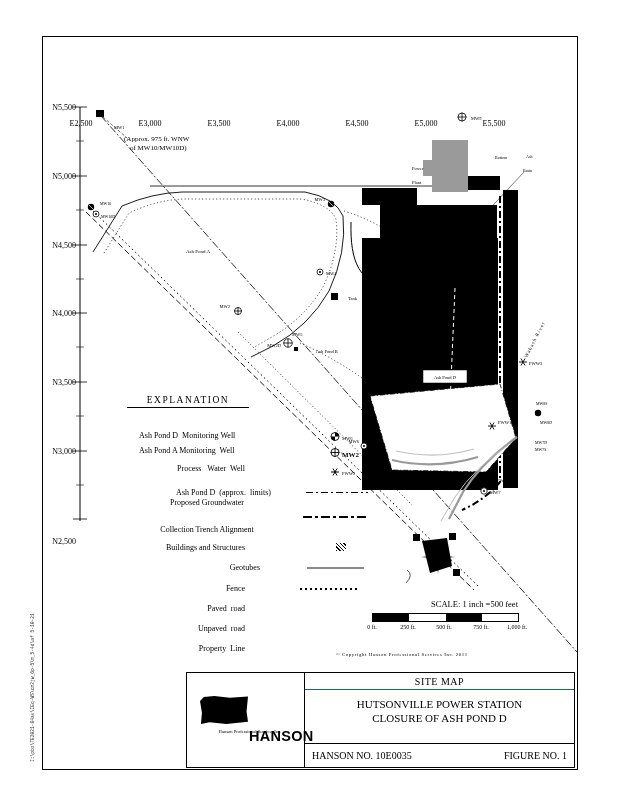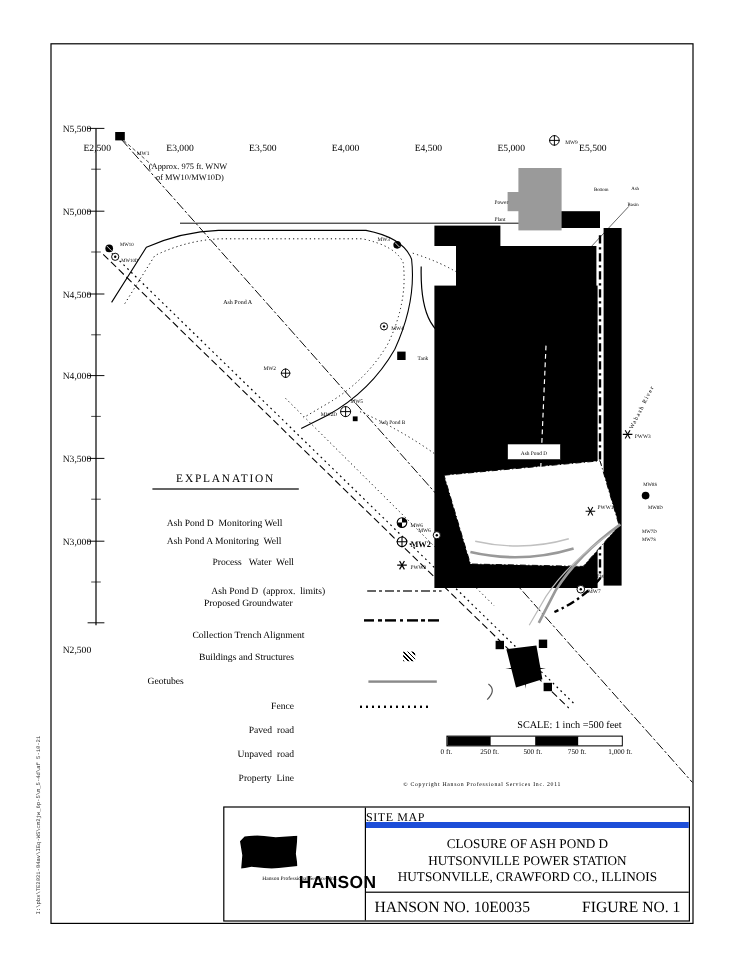--- a/index.html
+++ b/index.html
@@ -39,25 +39,25 @@
 
   
   #tblock{left:186px;top:672px;width:389px;height:96px;border:1px solid #000;box-sizing:border-box;}
   #tb-left{position:absolute;left:0;top:0;width:118px;height:94px;border-right:1px solid #000;box-sizing:border-box;}
   #tb-logo{position:absolute;left:13px;top:23px;width:48px;height:28px;background:#000;
            clip-path:polygon(0 18%,8% 4%,30% 0,62% 6%,100% 2%,97% 55%,100% 92%,55% 100%,20% 94%,2% 100%,4% 60%);}
   #tb-logoname{position:absolute;left:62px;top:27px;font-weight:bold;font-size:14.5px;
                font-family:"Liberation Sans",sans-serif;letter-spacing:.3px;margin-top:28px;}
   #tb-logosub{position:absolute;left:8px;top:56px;width:110px;text-align:center;font-size:4.6px;}
   #tb-right{position:absolute;left:118px;top:0;width:269px;height:94px;}
-  #tb-sitemap{position:absolute;left:0;top:0;width:100%;height:17px;border-bottom:5px solid #1d4ed8;
-              text-align:left;font-size:10px;line-height:17px;letter-spacing:.5px;box-sizing:border-box;}
+  #tb-sitemap{position:absolute;left:0;top:0;width:100%;height:17px;border-bottom:1px solid #1d4ed8;
+              text-align:center;font-size:10px;line-height:17px;letter-spacing:.5px;box-sizing:border-box;}
   #tb-title{position:absolute;left:0;top:17px;width:100%;height:54px;border-bottom:1px solid #000;
             text-align:center;font-size:11px;line-height:13.5px;padding-top:8px;box-sizing:border-box;}
-  #tb-bottom{position:absolute;left:0;top:71px;width:100%;height:23px;font-size:13px;line-height:23px;}
+  #tb-bottom{position:absolute;left:0;top:71px;width:100%;height:23px;font-size:10px;line-height:23px;}
   #tb-projno{position:absolute;left:7px;}
   #tb-figno{position:absolute;right:7px;}
 
   #plot-stamp{left:30px;top:762px;transform:rotate(-90deg);transform-origin:0 0;
               font-size:4.6px;color:#333;white-space:nowrap;width:332px;}
   svg text{fill:#000;}
 </style>
 </head>
 <body>
 
@@ -301,21 +301,21 @@
 
     <div class="lg-label" style="left:115px;top:480px;width:160px;text-align:center;">
       <div>Proposed Groundwater</div>
       <div>Collection Trench Alignment</div>
     </div>
     <div class="lg-sym sym-trench" style="left:303px;top:516px;width:66px;"></div>
 
     <div class="lg-label" style="left:115px;top:543px;width:118px;text-align:right;">Buildings and Structures</div>
     <div class="lg-sym sym-hatch" style="left:336px;top:543px;"></div>
 
-    <div class="lg-label" style="left:111px;top:563px;width:118px;text-align:left;">Geotubes</div>
+    <div class="lg-label" style="left:130px;top:563px;width:118px;text-align:right;">Geotubes</div>
     <div class="lg-sym sym-geotube" style="left:307px;top:567px;width:57px;"></div>
 
     <div class="lg-label" style="left:115px;top:584px;width:118px;text-align:right;">Fence</div>
     <div class="lg-sym sym-fence" style="left:300px;top:588px;width:57px;"></div>
 
     <div class="lg-label" style="left:115px;top:604px;width:118px;text-align:right;">Paved  road</div>
     <div class="lg-label" style="left:115px;top:624px;width:118px;text-align:right;">Unpaved  road</div>
     <div class="lg-label" style="left:115px;top:644px;width:118px;text-align:right;">Property  Line</div>
   </div>
 
@@ -336,23 +336,22 @@
 
   <div id="tblock" class="abs">
     <div id="tb-left">
       <div id="tb-logo"></div>
       <div id="tb-logoname">HANSON</div>
       <div id="tb-logosub">Hanson Professional Services Inc.</div>
     </div>
     <div id="tb-right">
       <div id="tb-sitemap">SITE MAP</div>
       <div id="tb-title">
+        <div>HUTSONVILLE POWER STATION</div>
         <div>CLOSURE OF ASH POND D</div>
-        <div>HUTSONVILLE POWER STATION</div>
-        <div>HUTSONVILLE, CRAWFORD CO.,  ILLINOIS</div>
       </div>
       <div id="tb-bottom">
         <span id="tb-projno">HANSON NO. 10E0035</span>
         <span id="tb-figno">FIGURE NO. 1</span>
       </div>
     </div>
   </div>
 
   <div id="plot-stamp" class="abs mono">I:\pbx\TE2021-84av\IEq-WS\cm2jw_6p-5\m_5-4d\af  5-10-21</div>
 

